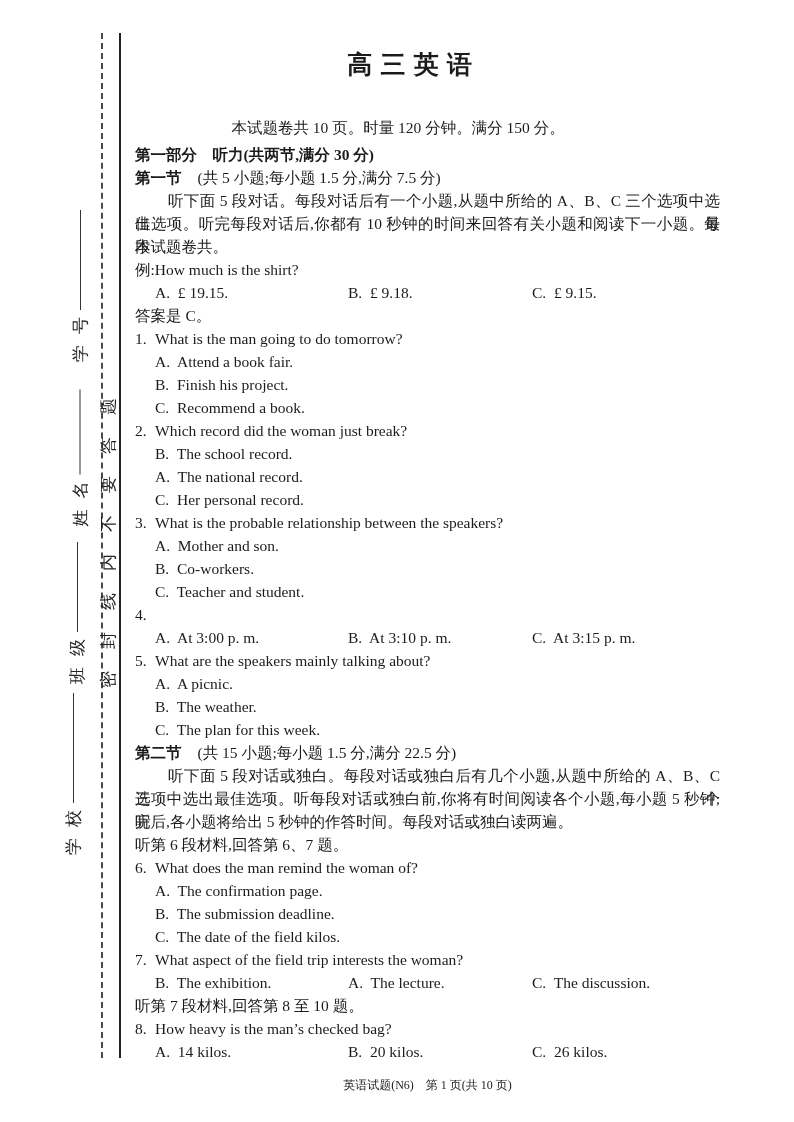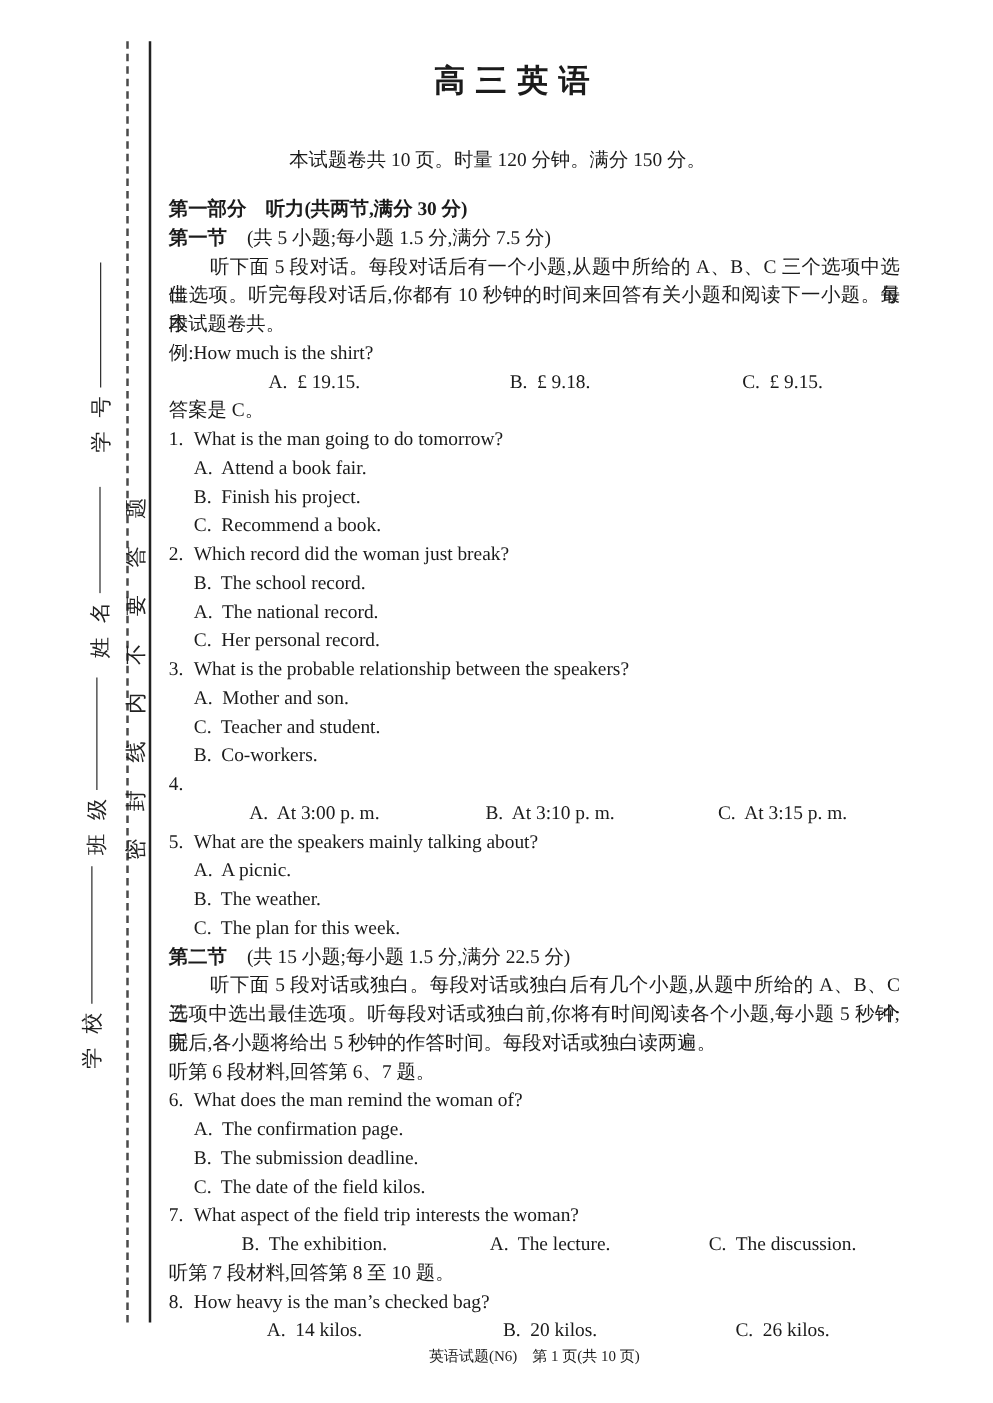--- a/index.html
+++ b/index.html
@@ -23,31 +23,31 @@
   #margin-fields .vgroup:nth-of-type(3){left:5px;  top:601px; width:144px;}
   #margin-fields .vgroup:nth-of-type(3) .mf-line{width:90px;}
   #margin-fields .vgroup:nth-of-type(4){left:-11px;top:760px; width:168px;}
   #margin-fields .vgroup:nth-of-type(4) .mf-line{width:110px;}
   #seal-text{left:-42px;top:527px;width:300px;font-size:17px;letter-spacing:22px;color:#222;
     justify-content:flex-start;}
   
   #title{position:absolute;left:135px;top:48px;width:550px;text-align:center;
     font-size:25px;font-weight:bold;letter-spacing:1px;}
   #subtitle{position:absolute;left:123px;top:118px;width:550px;text-align:center;font-size:15.5px;}
-  #flow{position:absolute;left:135px;top:156px;width:585px;}
+  #flow{position:absolute;left:135px;top:143px;width:585px;}
   .line{height:23px;line-height:23px;font-size:15.5px;white-space:nowrap;}
   .part-heading{font-weight:bold;white-space:normal;}
   .sec-bold{font-weight:bold;}
   .sec-rest{margin-left:16px;}
   .ind{text-indent:33px;}
   .fill{white-space:normal;text-align:justify;text-align-last:justify;}
   .q{display:flex;}
   .qnum{display:inline-block;width:20px;flex:0 0 20px;}
   .opt-stack{padding-left:20px;white-space:pre;}
-  .opt-row{display:grid;grid-template-columns:193px 184px auto;padding-left:20px;text-align:center;}
+  .opt-row{display:grid;grid-template-columns:193px 184px auto;padding-left:20px;}
   .opt-row span{white-space:pre;}
   #footer{position:absolute;left:135px;top:1074px;width:585px;text-align:center;
     font-size:12px;line-height:23px;}
 </style>
 </head>
 <body>
 
 <div id="page">
 
   <div class="seal-dotted"></div>
@@ -104,22 +104,22 @@
         <span>Which record did the woman just break?</span>
       </div>
       <div class="line opt-stack">B.  The school record.</div>
       <div class="line opt-stack">A.  The national record.</div>
       <div class="line opt-stack">C.  Her personal record.</div>
       <div class="line q">
         <span class="qnum">3.</span>
         <span>What is the probable relationship between the speakers?</span>
       </div>
       <div class="line opt-stack">A.  Mother and son.</div>
+      <div class="line opt-stack">B.  Co-workers.</div>
       <div class="line opt-stack">C.  Teacher and student.</div>
-      <div class="line opt-stack">B.  Co-workers.</div>
       <div class="line q">
         <span class="qnum">4.</span>
       </div>
       <div class="line opt-row">
         <span>A.  At 3:00 p. m.</span>
         <span>B.  At 3:10 p. m.</span>
         <span>C.  At 3:15 p. m.</span>
       </div>
       <div class="line q">
         <span class="qnum">5.</span>

